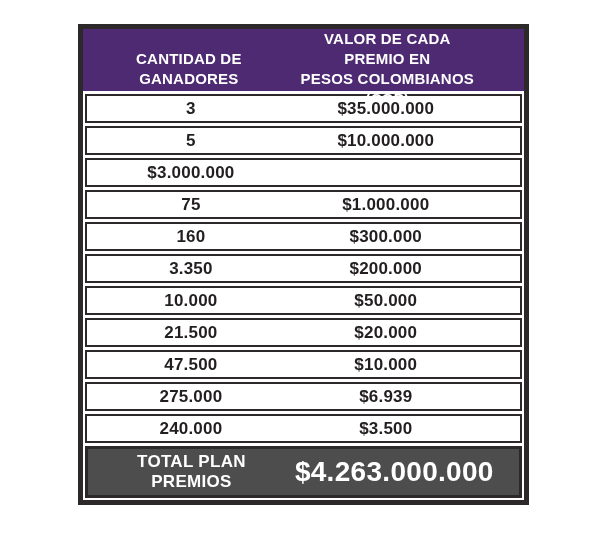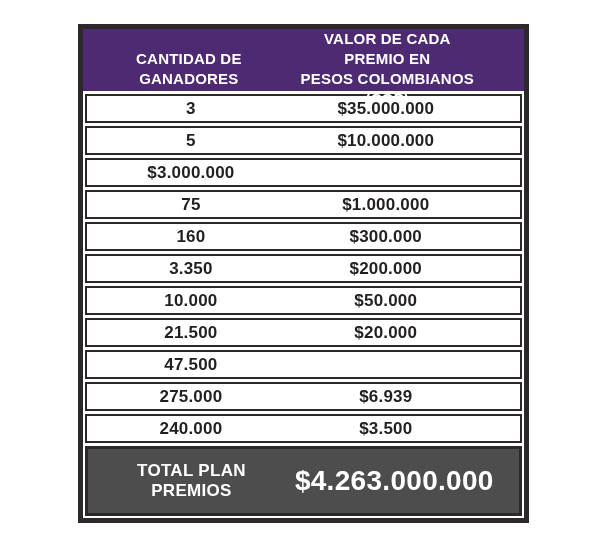--- a/index.html
+++ b/index.html
@@ -45,21 +45,21 @@
     margin: 0 2px 3px 2px;
   }
   .trow .cell {
     color: #231f20;
     font-size: 17px;
     letter-spacing: 0.2px;
   }
   .tfoot {
     background: #4d4d4d;
     border: 3px solid #2d292a;
-    height: 70px;
+    height: 52px;
     margin: 0 2px 2px 2px;
   }
   .tfoot .cell { color: #ffffff; }
   .tfoot .total-label {
     font-size: 17px;
     line-height: 20px;
     letter-spacing: 0.3px;
   }
   .tfoot .total-value {
     font-size: 28px;
@@ -113,20 +113,21 @@
     <div class="cell">$50.000</div>
     <div></div>
   </div>
   <div class="trow cols">
     <div class="cell">21.500</div>
     <div class="cell">$20.000</div>
     <div></div>
   </div>
   <div class="trow cols">
     <div class="cell">47.500</div>
+    <div class="cell">$10.000</div>
     <div></div>
   </div>
   <div class="trow cols">
     <div class="cell">275.000</div>
     <div class="cell">$6.939</div>
     <div></div>
   </div>
   <div class="trow cols">
     <div class="cell">240.000</div>
     <div class="cell">$3.500</div>

